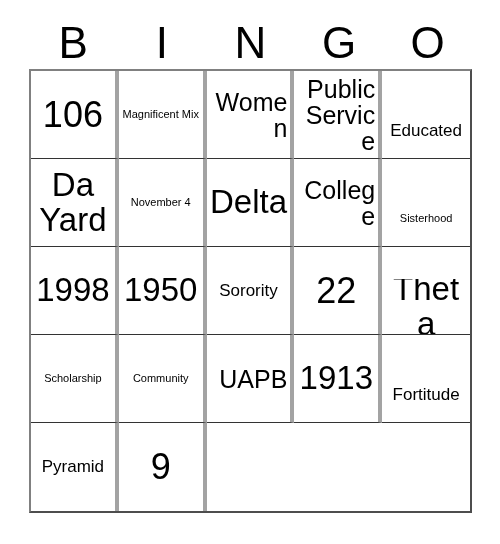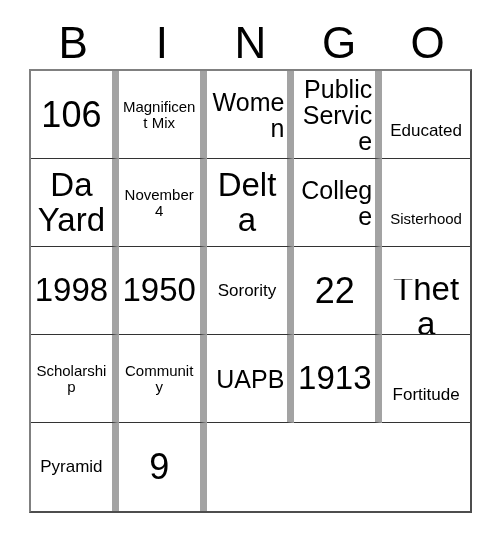--- a/index.html
+++ b/index.html
@@ -51,21 +51,21 @@
     border-left: 2px solid #808080;
     border-right: 2px solid #4d4d4d;
     border-bottom: 2px solid #4d4d4d;
     box-sizing: border-box;
     display: grid;
     grid-template-columns: repeat(5, 1fr);
     grid-template-rows: repeat(5, 1fr);
     background: #ffffff;
   }
   .cell {
-    border-right: 7px solid #a3a3a3;
+    border-right: 4px solid #a3a3a3;
     border-bottom: 1px solid #333333;
     box-sizing: border-box;
     display: flex;
     align-items: center;
     justify-content: center;
     text-align: center;
     padding: 2px 3px;
     color: #000000;
     line-height: 1.04;
     overflow: hidden;
@@ -81,21 +81,21 @@
   .cell-text {
     display: block;
     width: 100%;
     word-wrap: break-word;
   }
   
   .fs-xl  { font-size: 36px; }
   .fs-lg  { font-size: 33px; }
   .fs-md  { font-size: 25px; text-align: right; }
   .fs-sm  { font-size: 17px; }
-  .fs-xs  { font-size: 15px; }
+  .fs-xs  { font-size: 11px; }
 </style>
 </head>
 <body>
 
 <div id="card-root">
 
   <div id="header-row">
     <div class="header-cell">
         <span>B</span>
       </div>

